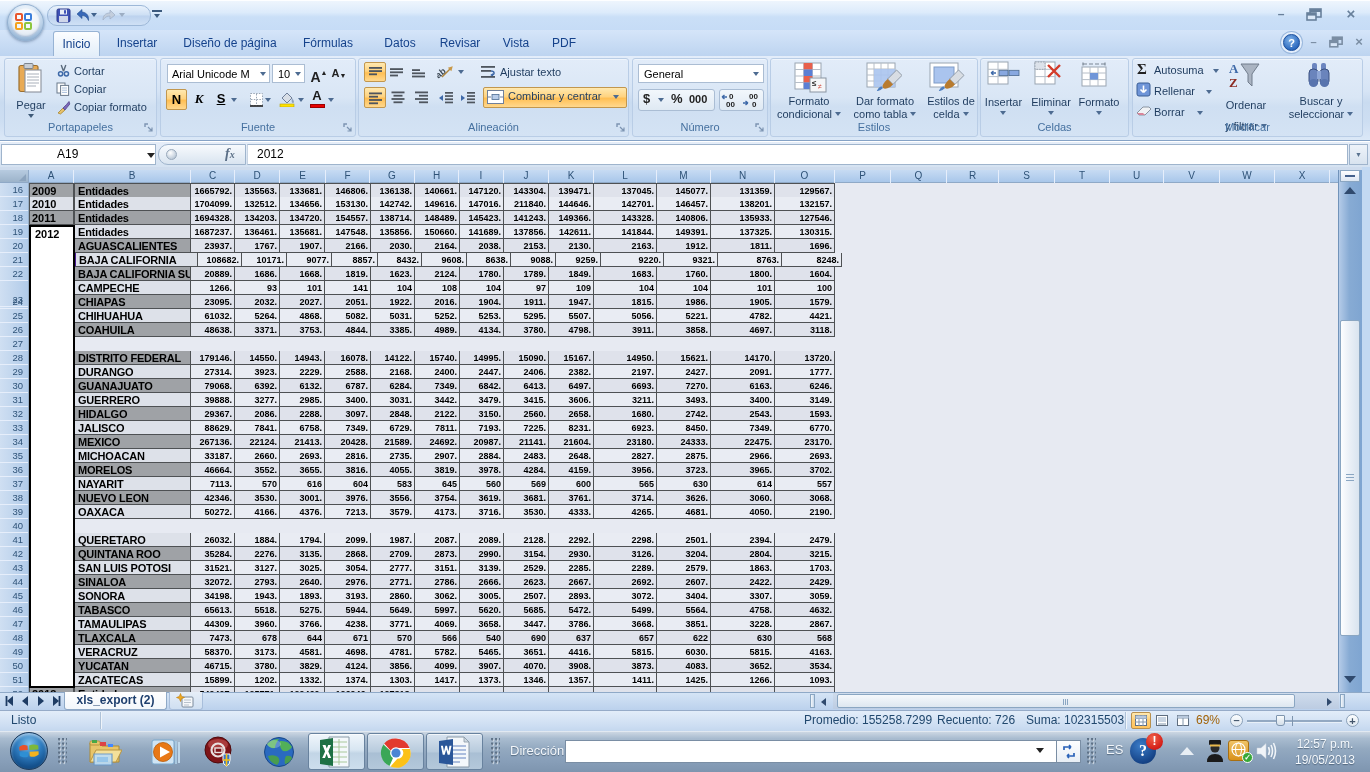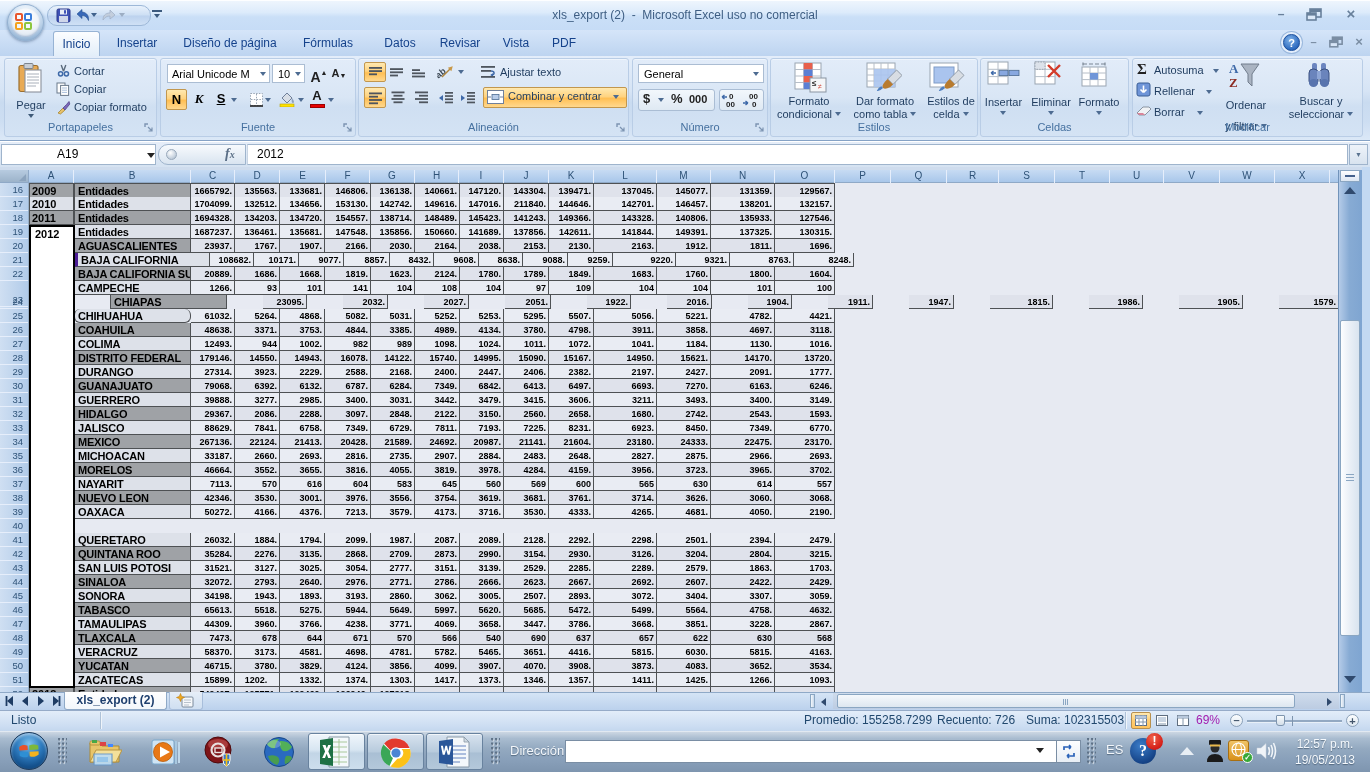--- a/index.html
+++ b/index.html
@@ -39,21 +39,20 @@
     <svg class="abs" style="left:74px;top:9px;" width="16" height="13" viewBox="0 0 16 13">
       <path d="M3 5 L8 0.5 L8 3 C13 3.5 15 7 14.5 11.5 C13 8 11 6.5 8 6.5 L8 9.5 Z" fill="#3868b8" stroke="#27508f" stroke-width="0.6"></path>
     </svg>
     <div class="abs " style="left:91px;top:13px;width:0;height:0;border-left:3px solid transparent;border-right:3px solid transparent;border-top:4px solid #41628c;"></div>
     <svg class="abs" style="left:101px;top:9px;" width="16" height="13" viewBox="0 0 16 13">
       <path d="M14 6 L9 1 L9 4 C4 4 2 7 2 11 C4 8 6 7 9 7 L9 10 Z" fill="#c3cedd" stroke="#9daec4" stroke-width="0.7"></path>
     </svg>
     <div class="abs " style="left:119px;top:13px;width:0;height:0;border-left:3px solid transparent;border-right:3px solid transparent;border-top:4px solid #9daec4;"></div>
     <div class="abs " style="left:152px;top:10px;width:10px;height:2px;background:#3c5a7e;"></div>
     <div class="abs " style="left:154px;top:14px;width:0;height:0;border-left:3px solid transparent;border-right:3px solid transparent;border-top:4px solid #3c5a7e;"></div>
-    <div class="abs " style="left:0;top:8px;width:1370px;text-align:center;font-size:12px;color:#3e5e83;">xls_export (2)&nbsp; - &nbsp;Microsoft Excel uso no comercial</div>
     <div class="abs " style="left:1270px;top:10px;width:22px;height:12px;text-align:center;color:#68809b;font-weight:bold;font-size:12px;line-height:8px;">–</div>
     <svg class="abs" style="left:1306px;top:8px;" width="16" height="13" viewBox="0 0 16 13">
       <rect x="4" y="1" width="11" height="8" fill="none" stroke="#68809b" stroke-width="1.6"></rect>
       <rect x="4" y="1" width="11" height="3" fill="#68809b"></rect>
       <rect x="1" y="5" width="9" height="7" fill="#dce9f8" stroke="#68809b" stroke-width="1.6"></rect>
       <rect x="1" y="5" width="9" height="2.6" fill="#68809b"></rect>
     </svg>
     <div class="abs " style="left:1340px;top:6px;width:22px;height:16px;text-align:center;color:#68809b;font-weight:bold;font-size:15px;line-height:16px;">×</div>
     <div class="abs " style="left:7px;top:4px;width:37px;height:37px;border-radius:50%;background:radial-gradient(circle at 50% 30%,#fbfdff 0%,#e2edf8 30%,#b9d0e8 58%,#8fafd0 80%,#6e92b8 100%);box-shadow:0 1px 3px rgba(40,70,110,.5), inset 0 0 0 1px #93b0d0;z-index:60;"></div>
     <div class="abs " style="left:11px;top:8px;width:29px;height:29px;border-radius:50%;background:radial-gradient(circle at 50% 28%,#ffffff,#eef3f9 55%,#d5e0ec 100%);z-index:61;box-shadow:inset 0 -1px 2px rgba(120,150,190,.6);"></div>
@@ -539,21 +538,21 @@
         <div class="c cN bde" style="width:44px;">2038.</div>
         <div class="c cN bde" style="width:45px;">2153.</div>
         <div class="c cN bde" style="width:45px;">2130.</div>
         <div class="c cN bde" style="width:63px;">2163.</div>
         <div class="c cN bde" style="width:54px;">1912.</div>
         <div class="c cN bde" style="width:64px;">1811.</div>
         <div class="c cN bde" style="width:60px;">1696.</div>
       </div>
       <div class="trow" style="top:83px;">
         <div style="width:45px;"></div>
-        <div class="c cB bgl" style="width:136px;border-left:4px solid #4c1d95;">BAJA CALIFORNIA</div>
+        <div class="c cB bgl" style="width:124px;border-left:2px solid #4c1d95;">BAJA CALIFORNIA</div>
         <div class="c cN bdo" style="width:44px;">108682.</div>
         <div class="c cN bdo" style="width:45px;">10171.</div>
         <div class="c cN bdo" style="width:45px;">9077.</div>
         <div class="c cN bdo" style="width:46px;">8857.</div>
         <div class="c cN bdo" style="width:44px;">8432.</div>
         <div class="c cN bdo" style="width:45px;">9608.</div>
         <div class="c cN bdo" style="width:44px;">8638.</div>
         <div class="c cN bdo" style="width:45px;">9088.</div>
         <div class="c cN bdo" style="width:45px;">9259.</div>
         <div class="c cN bdo" style="width:63px;">9220.</div>
@@ -588,40 +587,40 @@
         <div class="c cN bdo" style="width:44px;">104</div>
         <div class="c cN bdo" style="width:45px;">108</div>
         <div class="c cN bdo" style="width:44px;">104</div>
         <div class="c cN bdo" style="width:45px;">97</div>
         <div class="c cN bdo" style="width:45px;">109</div>
         <div class="c cN bdo" style="width:63px;">104</div>
         <div class="c cN bdo" style="width:54px;">104</div>
         <div class="c cN bdo" style="width:64px;">101</div>
         <div class="c cN bdo" style="width:60px;">100</div>
       </div>
-      <div class="trow" style="top:125px;gap:36px;">
+      <div class="trow" style="top:125px;">
         <div style="width:45px;"></div>
         <div class="c cB bgd" style="width:117px;border-left:1px solid #4e5154;">CHIAPAS</div>
         <div class="c cN bde" style="width:44px;">23095.</div>
         <div class="c cN bde" style="width:45px;">2032.</div>
         <div class="c cN bde" style="width:45px;">2027.</div>
         <div class="c cN bde" style="width:46px;">2051.</div>
         <div class="c cN bde" style="width:44px;">1922.</div>
         <div class="c cN bde" style="width:45px;">2016.</div>
         <div class="c cN bde" style="width:44px;">1904.</div>
         <div class="c cN bde" style="width:45px;">1911.</div>
         <div class="c cN bde" style="width:45px;">1947.</div>
         <div class="c cN bde" style="width:63px;">1815.</div>
         <div class="c cN bde" style="width:54px;">1986.</div>
         <div class="c cN bde" style="width:64px;">1905.</div>
         <div class="c cN bde" style="width:60px;">1579.</div>
       </div>
       <div class="trow" style="top:139px;">
         <div style="width:45px;"></div>
-        <div class="c cB bgl" style="width:117px;border-left:1px solid #4e5154;border-radius:6px;">CHIHUAHUA</div>
+        <div class="c cB bgl" style="width:117px;border-left:1px solid #4e5154;">CHIHUAHUA</div>
         <div class="c cN bdo" style="width:44px;">61032.</div>
         <div class="c cN bdo" style="width:45px;">5264.</div>
         <div class="c cN bdo" style="width:45px;">4868.</div>
         <div class="c cN bdo" style="width:46px;">5082.</div>
         <div class="c cN bdo" style="width:44px;">5031.</div>
         <div class="c cN bdo" style="width:45px;">5252.</div>
         <div class="c cN bdo" style="width:44px;">5253.</div>
         <div class="c cN bdo" style="width:45px;">5295.</div>
         <div class="c cN bdo" style="width:45px;">5507.</div>
         <div class="c cN bdo" style="width:63px;">5056.</div>
@@ -639,37 +638,20 @@
         <div class="c cN bde" style="width:44px;">3385.</div>
         <div class="c cN bde" style="width:45px;">4989.</div>
         <div class="c cN bde" style="width:44px;">4134.</div>
         <div class="c cN bde" style="width:45px;">3780.</div>
         <div class="c cN bde" style="width:45px;">4798.</div>
         <div class="c cN bde" style="width:63px;">3911.</div>
         <div class="c cN bde" style="width:54px;">3858.</div>
         <div class="c cN bde" style="width:64px;">4697.</div>
         <div class="c cN bde" style="width:60px;">3118.</div>
       </div>
-      <div class="trow" style="top:167px;">
-        <div style="width:45px;"></div>
-        <div class="c cB bgl" style="width:117px;border-left:1px solid #4e5154;">COLIMA</div>
-        <div class="c cN bdo" style="width:44px;">12493.</div>
-        <div class="c cN bdo" style="width:45px;">944</div>
-        <div class="c cN bdo" style="width:45px;">1002.</div>
-        <div class="c cN bdo" style="width:46px;">982</div>
-        <div class="c cN bdo" style="width:44px;">989</div>
-        <div class="c cN bdo" style="width:45px;">1098.</div>
-        <div class="c cN bdo" style="width:44px;">1024.</div>
-        <div class="c cN bdo" style="width:45px;">1011.</div>
-        <div class="c cN bdo" style="width:45px;">1072.</div>
-        <div class="c cN bdo" style="width:63px;">1041.</div>
-        <div class="c cN bdo" style="width:54px;">1184.</div>
-        <div class="c cN bdo" style="width:64px;">1130.</div>
-        <div class="c cN bdo" style="width:60px;">1016.</div>
-      </div>
       <div class="trow" style="top:181px;">
         <div style="width:45px;"></div>
         <div class="c cB bgd" style="width:117px;border-left:1px solid #4e5154;">DISTRITO FEDERAL</div>
         <div class="c cN bde" style="width:44px;">179146.</div>
         <div class="c cN bde" style="width:45px;">14550.</div>
         <div class="c cN bde" style="width:45px;">14943.</div>
         <div class="c cN bde" style="width:46px;">16078.</div>
         <div class="c cN bde" style="width:44px;">14122.</div>
         <div class="c cN bde" style="width:45px;">15740.</div>
         <div class="c cN bde" style="width:44px;">14995.</div>
@@ -1051,21 +1033,21 @@
         <div class="c cN bde" style="width:45px;">3908.</div>
         <div class="c cN bde" style="width:63px;">3873.</div>
         <div class="c cN bde" style="width:54px;">4083.</div>
         <div class="c cN bde" style="width:64px;">3652.</div>
         <div class="c cN bde" style="width:60px;">3534.</div>
       </div>
       <div class="trow" style="top:503px;">
         <div style="width:45px;"></div>
         <div class="c cB bgl" style="width:117px;border-left:1px solid #4e5154;">ZACATECAS</div>
         <div class="c cN bdo" style="width:44px;">15899.</div>
-        <div class="c cN bdo" style="width:45px;text-align:center;">1202.</div>
+        <div class="c cN bdo" style="width:45px;">1202.</div>
         <div class="c cN bdo" style="width:45px;">1332.</div>
         <div class="c cN bdo" style="width:46px;">1374.</div>
         <div class="c cN bdo" style="width:44px;">1303.</div>
         <div class="c cN bdo" style="width:45px;">1417.</div>
         <div class="c cN bdo" style="width:44px;">1373.</div>
         <div class="c cN bdo" style="width:45px;">1346.</div>
         <div class="c cN bdo" style="width:45px;">1357.</div>
         <div class="c cN bdo" style="width:63px;">1411.</div>
         <div class="c cN bdo" style="width:54px;">1425.</div>
         <div class="c cN bdo" style="width:64px;">1266.</div>
@@ -1162,21 +1144,21 @@
       <line x1="2" y1="9" x2="10" y2="9" stroke="#8296ac"></line>
     </svg>
     <svg class="abs" style="left:1177px;top:715px;" width="12" height="11" viewBox="0 0 12 11">
       <rect x="0.5" y="0.5" width="11" height="10" fill="#fff" stroke="#5f6e80"></rect>
       <g stroke="#8296ac" stroke-width="1">
         <line x1="0" y1="3" x2="12" y2="3"></line>
         <line x1="6" y1="3" x2="6" y2="11"></line>
       </g>
       <rect x="0.5" y="0.5" width="11" height="2.5" fill="#b8c8dc"></rect>
     </svg>
-    <div class="abs " style="left:1196px;top:713px;font-size:12px;color:#a21caf;">69%</div>
+    <div class="abs " style="left:1196px;top:713px;font-size:12px;color:#a16207;">69%</div>
     <div class="abs " style="left:1230px;top:714px;width:13px;height:13px;border-radius:50%;background:linear-gradient(#fbfdfe,#dfe8f1);border:1px solid #8aa0b8;color:#44566c;font-weight:bold;font-size:11px;text-align:center;line-height:11px;">–</div>
     <div class="abs " style="left:1247px;top:720px;width:95px;height:2px;background:#93a9c2;box-shadow:0 1px 0 #e8f0f8;"></div>
     <div class="abs " style="left:1292px;top:716px;width:1px;height:10px;background:#7e95ae;"></div>
     <div class="abs " style="left:1276px;top:715px;width:9px;height:11px;background:linear-gradient(#f8fbfd,#d4dfe9);border:1px solid #7e95ae;border-radius:1px 1px 3px 3px;"></div>
     <div class="abs " style="left:1346px;top:714px;width:13px;height:13px;border-radius:50%;background:linear-gradient(#fbfdfe,#dfe8f1);border:1px solid #8aa0b8;color:#44566c;font-weight:bold;font-size:11px;text-align:center;line-height:12px;">+</div>
     <div class="abs " style="left:0;top:731px;width:1370px;height:41px;background:linear-gradient(#ccd7e3 0%,#a9bcd0 16%,#93a9c0 42%,#89a0ba 68%,#7e95af 100%);border-top:1px solid #e2e9f1;"></div>
     <div class="abs " style="left:10px;top:732px;width:38px;height:38px;border-radius:50%;background:radial-gradient(circle at 50% 30%,#7ec2ec 0%,#2e7cc0 40%,#15528e 72%,#0e3a68 100%);border:1px solid #1c3a5c;box-shadow:inset 0 2px 3px rgba(255,255,255,.55);"></div>
     <svg class="abs" style="left:18px;top:740px;" width="22" height="22" viewBox="0 0 22 22">
       <g transform="rotate(-3 11 11)">
         <path d="M1.5 6.5 C4.5 4.2 7.5 4.6 9.8 5.6 L9.8 10 L1.5 10 Z" fill="#e8522a"></path>

